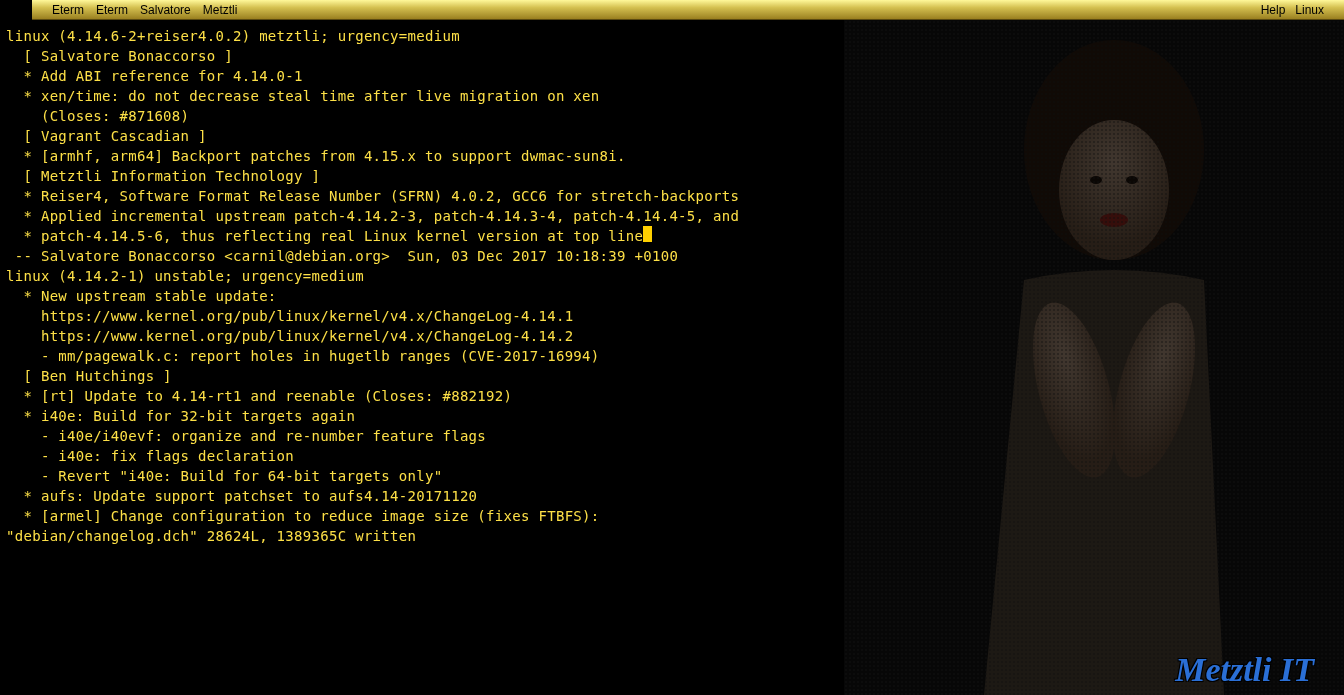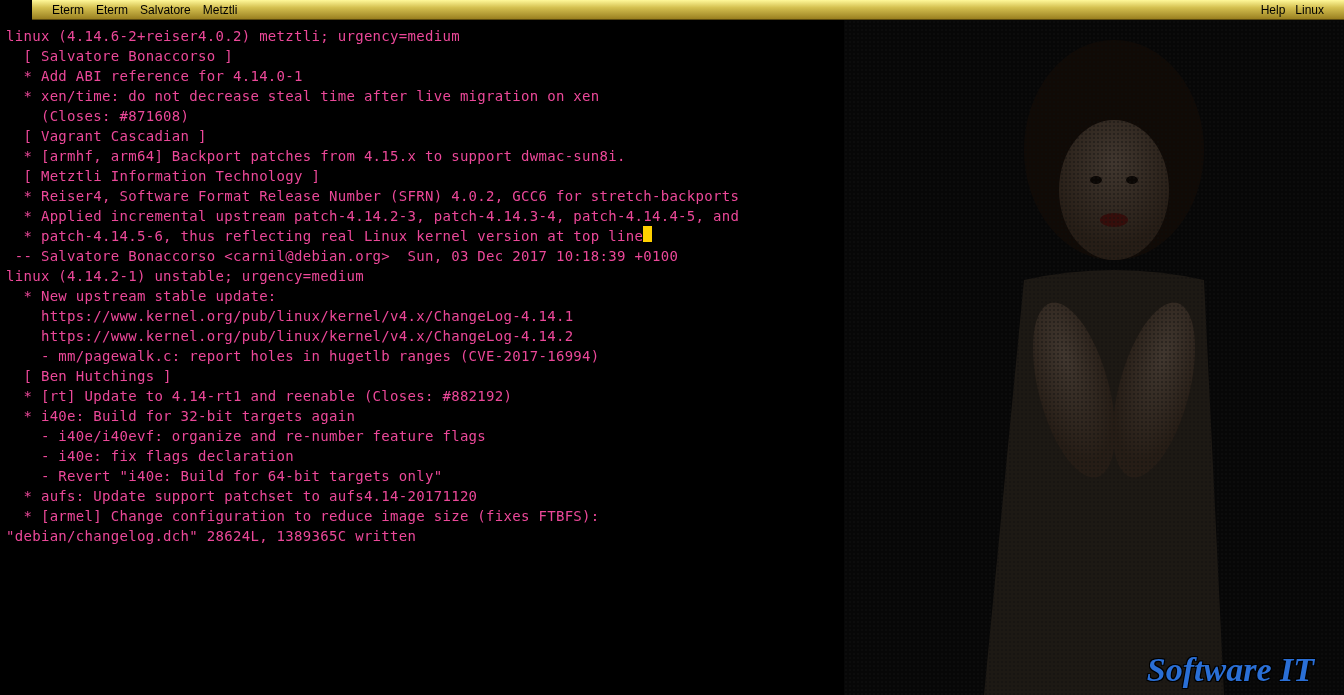--- a/index.html
+++ b/index.html
@@ -27,21 +27,21 @@
 .menubar .left { display: flex; gap: 12px; }
 .menubar .right { margin-left: auto; display: flex; gap: 10px; }
 .menubar span { cursor: default; }
 .terminal {
   position: absolute;
   top: 20px;
   left: 0;
   right: 0;
   bottom: 0;
   padding: 6px 6px 0 6px;
-  color: #ec4899;
+  color: #fde047;
   white-space: pre;
   line-height: 20px;
   letter-spacing: 0.3px;
 }
 .terminal .line { display: block; }
 .cursor {
   display: inline-block;
   width: 9px;
   height: 16px;
   background: #ffd000;
@@ -107,13 +107,13 @@
     <ellipse cx="270" cy="200" rx="14" ry="7" fill="#c0342a"></ellipse>
     <path d="M 180 260 Q 270 240 360 260 L 380 675 L 140 675 Z" fill="#6a5a48"></path>
     <ellipse cx="230" cy="370" rx="35" ry="90" fill="url(#skin)" transform="rotate(-15 230 370)"></ellipse>
     <ellipse cx="310" cy="370" rx="35" ry="90" fill="url(#skin)" transform="rotate(15 310 370)"></ellipse>
     <rect width="500" height="675" fill="url(#halftone)" opacity="0.5"></rect>
   </svg>
 </div>
 
 <div class="terminal" id="term"><span class="line">linux (4.14.6-2+reiser4.0.2) metztli; urgency=medium</span><span class="line"></span><span class="line">  [ Salvatore Bonaccorso ]</span><span class="line">  * Add ABI reference for 4.14.0-1</span><span class="line">  * xen/time: do not decrease steal time after live migration on xen</span><span class="line">    (Closes: #871608)</span><span class="line"></span><span class="line">  [ Vagrant Cascadian ]</span><span class="line">  * [armhf, arm64] Backport patches from 4.15.x to support dwmac-sun8i.</span><span class="line"></span><span class="line">  [ Metztli Information Technology ]</span><span class="line">  * Reiser4, Software Format Release Number (SFRN) 4.0.2, GCC6 for stretch-backports</span><span class="line">  * Applied incremental upstream patch-4.14.2-3, patch-4.14.3-4, patch-4.14.4-5, and</span><span class="line">  * patch-4.14.5-6, thus reflecting real Linux kernel version at top line<span class="cursor"></span></span><span class="line"></span><span class="line"> -- Salvatore Bonaccorso &lt;carnil@debian.org&gt;  Sun, 03 Dec 2017 10:18:39 +0100</span><span class="line"></span><span class="line">linux (4.14.2-1) unstable; urgency=medium</span><span class="line"></span><span class="line">  * New upstream stable update:</span><span class="line">    https://www.kernel.org/pub/linux/kernel/v4.x/ChangeLog-4.14.1</span><span class="line">    https://www.kernel.org/pub/linux/kernel/v4.x/ChangeLog-4.14.2</span><span class="line">    - mm/pagewalk.c: report holes in hugetlb ranges (CVE-2017-16994)</span><span class="line"></span><span class="line">  [ Ben Hutchings ]</span><span class="line">  * [rt] Update to 4.14-rt1 and reenable (Closes: #882192)</span><span class="line">  * i40e: Build for 32-bit targets again</span><span class="line">    - i40e/i40evf: organize and re-number feature flags</span><span class="line">    - i40e: fix flags declaration</span><span class="line">    - Revert "i40e: Build for 64-bit targets only"</span><span class="line">  * aufs: Update support patchset to aufs4.14-20171120</span><span class="line">  * [armel] Change configuration to reduce image size (fixes FTBFS):</span><span class="line">"debian/changelog.dch" 28624L, 1389365C written</span></div>
 
-<div class="watermark">Software IT</div>
+<div class="watermark">Metztli IT</div>
 
 </body></html>

